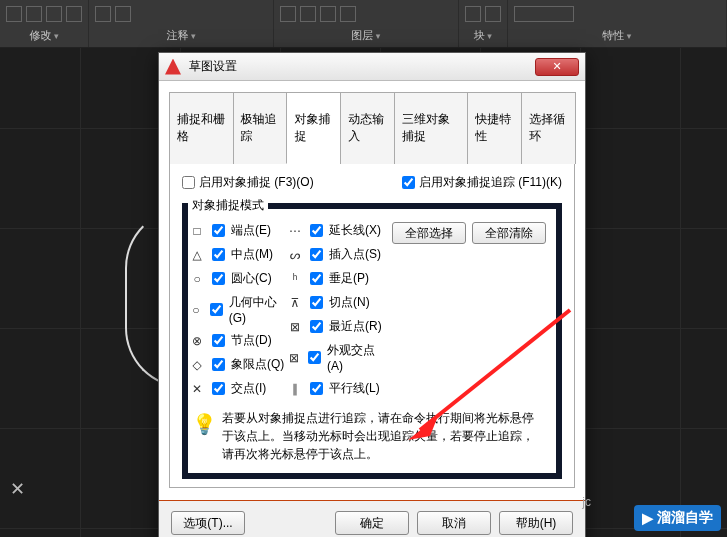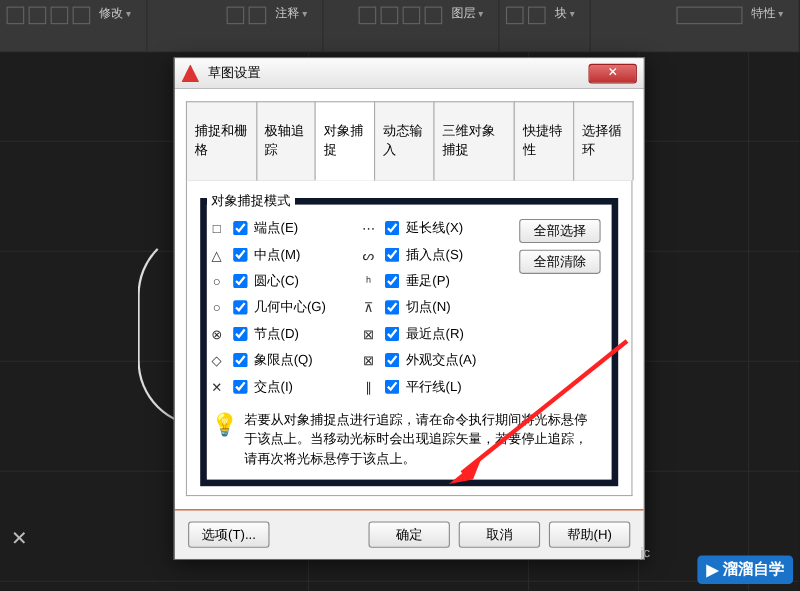--- a/index.html
+++ b/index.html
@@ -1,20 +1,20 @@
 <!DOCTYPE html>
 <html><head>
 <meta charset="utf-8">
 <style>
 * { margin: 0; padding: 0; box-sizing: border-box; font-family: "Microsoft YaHei", SimSun, sans-serif; }
 body { width: 727px; height: 537px; background: #1a1a1a; position: relative; overflow: hidden; }
 
 
 .ribbon { height: 48px; background: #383838; display: flex; border-bottom: 1px solid #222; }
-.ribbon-panel { padding: 2px 6px; border-right: 1px solid #2b2b2b; display: flex; justify-content: flex-end; }
+.ribbon-panel { padding: 2px 6px; border-right: 1px solid #2b2b2b; display: flex; flex-direction: column; justify-content: flex-end; }
 .ribbon-panel-icons { height: 24px; display: flex; gap: 4px; align-items: center; opacity: .55; }
 .ribbon-panel-icons span { width: 16px; height: 16px; border: 1px solid #888; display: inline-block; }
 .ribbon-panel-title { color: #c8c8c8; font-size: 11px; text-align: center; padding: 2px 8px; }
 .ribbon-panel-title::after { content: " ▾"; font-size: 9px; color: #999; }
 
 
 .canvas { position: absolute; inset: 48px 0 0 0; background: #1d1d1d;
   background-image: linear-gradient(#2a2a2a 1px, transparent 1px),
                     linear-gradient(90deg, #2a2a2a 1px, transparent 1px);
   background-size: 100px 100px;
@@ -42,21 +42,21 @@
 .chk-line { display: flex; align-items: center; gap: 4px; }
 .chk-line input { width: 13px; height: 13px; }
 
 fieldset.modes { border: 6px solid #0f172a; padding: 8px 10px 10px 0; }
 fieldset.modes legend { padding: 0 4px; font-size: 12px; }
 .modes-grid { display: flex; gap: 0; }
 .modes-col { flex: 1; display: flex; flex-direction: column; gap: 7px; }
 .modes-col.right { flex: 1; }
 .mode-row { display: flex; align-items: center; gap: 6px; }
 .mode-ico { width: 18px; height: 14px; display: inline-flex; align-items: center; justify-content: center; font-size: 12px; color: #333; }
-.side-btns { display: flex; flex-direction: column; gap: 6px; margin-left: 8px; }
+.side-btns { display: flex; flex-direction: row; gap: 6px; margin-left: 8px; }
 .side-btn { width: 74px; height: 22px; border: 1px solid #888; background: linear-gradient(#fdfdfd,#e6e6e6); border-radius: 3px; font-size: 12px; }
 
 .hint { display: flex; gap: 8px; margin: 12px 4px 0 4px; line-height: 1.5; }
 .bulb { width: 22px; height: 28px; display: inline-block; color: #d9a400; font-size: 20px; flex-shrink: 0; }
 
 .dlg-footer { display: flex; align-items: center; padding: 10px 12px; background: #f0f0f0; border-top: 1px solid #c2410c; gap: 8px; }
 .dlg-footer .spacer { flex: 1; }
 .btn { min-width: 74px; height: 24px; border: 1px solid #888; background: linear-gradient(#fdfdfd,#e4e4e4); border-radius: 3px; font-size: 12px; padding: 0 10px; }
 
 
@@ -128,20 +128,30 @@
       <div class="tab">捕捉和栅格</div>
       <div class="tab">极轴追踪</div>
       <div class="tab active">对象捕捉</div>
       <div class="tab">动态输入</div>
       <div class="tab">三维对象捕捉</div>
       <div class="tab">快捷特性</div>
       <div class="tab">选择循环</div>
     </div>
 
     <div class="tab-content">
+      <div class="top-row">
+        <label class="chk-line">
+          <input type="checkbox" style="">
+            <span>启用对象捕捉  (F3)(O)</span>
+        </label>
+        <label class="chk-line">
+          <input type="checkbox" checked="" style="">
+            <span>启用对象捕捉追踪  (F11)(K)</span>
+        </label>
+      </div>
 
       <fieldset class="modes">
         <legend>对象捕捉模式</legend>
         <div class="modes-grid">
           <div class="modes-col" id="col-left">
               <label class="mode-row">
                 <span class="mode-ico">□</span>
                 <input type="checkbox" checked="" style="">
                 <span>端点(E)</span>
               </label>

